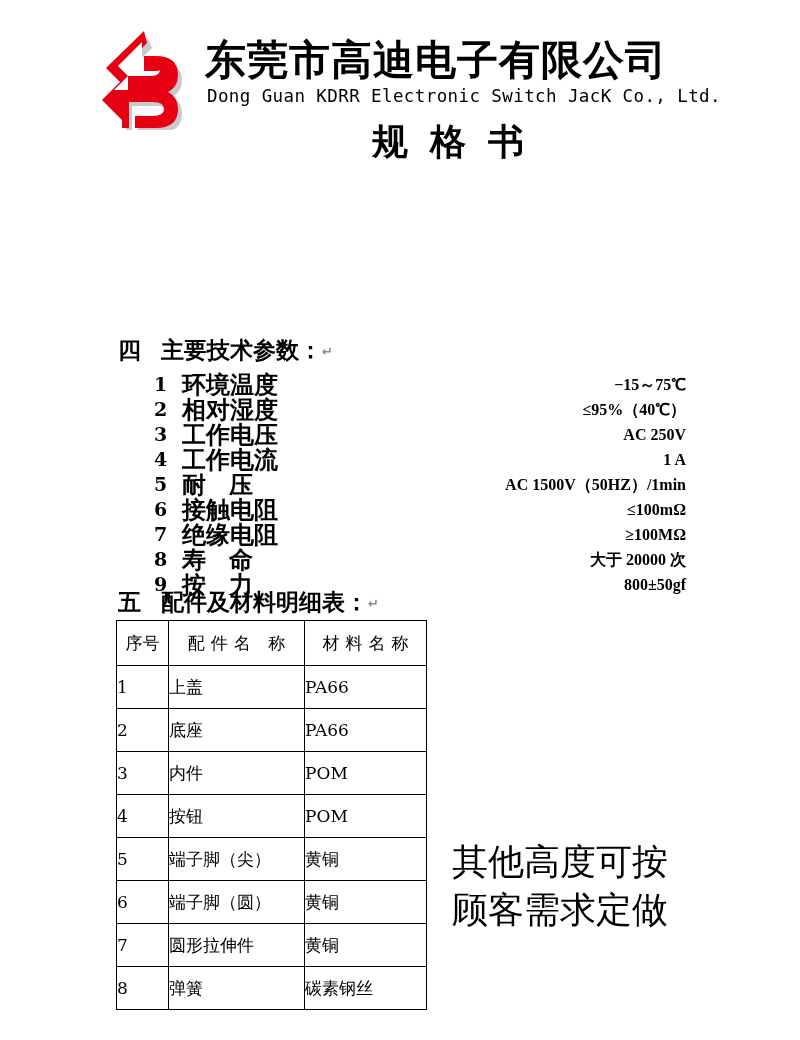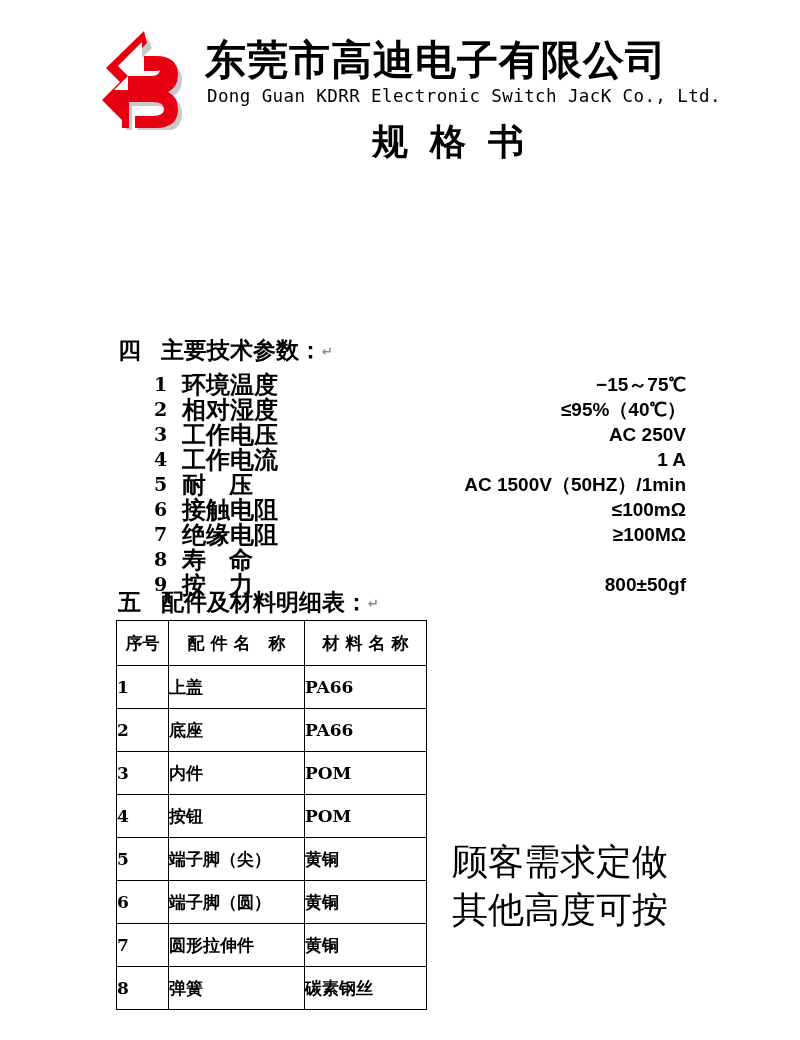--- a/index.html
+++ b/index.html
@@ -139,22 +139,22 @@
     font-family: "DejaVu Serif", "Liberation Serif", serif;
     font-size: 24px;
     font-weight: 700;
     letter-spacing: 0px;
   }
   .p-name.spaced { letter-spacing: 23px; }
   .p-val {
     position: absolute;
     right: 22px;
     top: 0;
-    font-family: Liberation Sans, sans-serif;
-    font-size: 19px;
+    font-family: Liberation Serif, serif;
+    font-size: 16px;
     font-weight: 700;
     white-space: nowrap;
   }
 
   
   .sec5-head {
     position: absolute;
     left: 118px;
     top: 590px;
     font-family: "DejaVu Serif", "Liberation Serif", serif;
@@ -173,21 +173,21 @@
     border-collapse: collapse;
     table-layout: fixed;
   }
   .parts-table td, .parts-table th {
     border: 1.6px solid #000000;
     height: 42px;
     padding: 0;
     vertical-align: middle;
     font-family: "DejaVu Serif", "Liberation Serif", serif;
     font-size: 17px;
-    font-weight: 700;
+    font-weight: 400;
   }
   .parts-table th { height: 44px; }
   .col-no   { width: 52px; }
   .col-part { width: 136px; }
   .col-mat  { width: 122px; }
   .th-no   { letter-spacing: 0px; }
   .th-part { letter-spacing: 6px; text-indent: 6px; }
   .th-mat  { letter-spacing: 6px; text-indent: 6px; margin-top: 32px; }
   .cell-mat { text-align: left; padding-left: 10px; }
 
@@ -311,20 +311,21 @@
 
     <div class="param-row">
       <span class="p-idx">7</span>
       <span class="p-name">绝缘电阻</span>
       <span class="p-val">≥100MΩ</span>
     </div>
 
     <div class="param-row">
       <span class="p-idx">8</span>
       <span class="p-name spaced">寿命</span>
+      <span class="p-val">大于 20000 次</span>
     </div>
 
     <div class="param-row">
       <span class="p-idx">9</span>
       <span class="p-name spaced">按力</span>
       <span class="p-val">800±50gf</span>
     </div>
   </div>
 
   <div class="sec5-head">
@@ -383,17 +384,17 @@
       <tr>
         <td>8</td>
         <td>弹簧</td>
         <td class="cell-mat">碳素钢丝</td>
       </tr>
     </tbody>
   </table>
 
 
   <div class="note-b">
+    <div>其他高度可按</div>
     <div>顾客需求定做</div>
-    <div>其他高度可按</div>
   </div>
 
 </div>
 
 </body></html>

